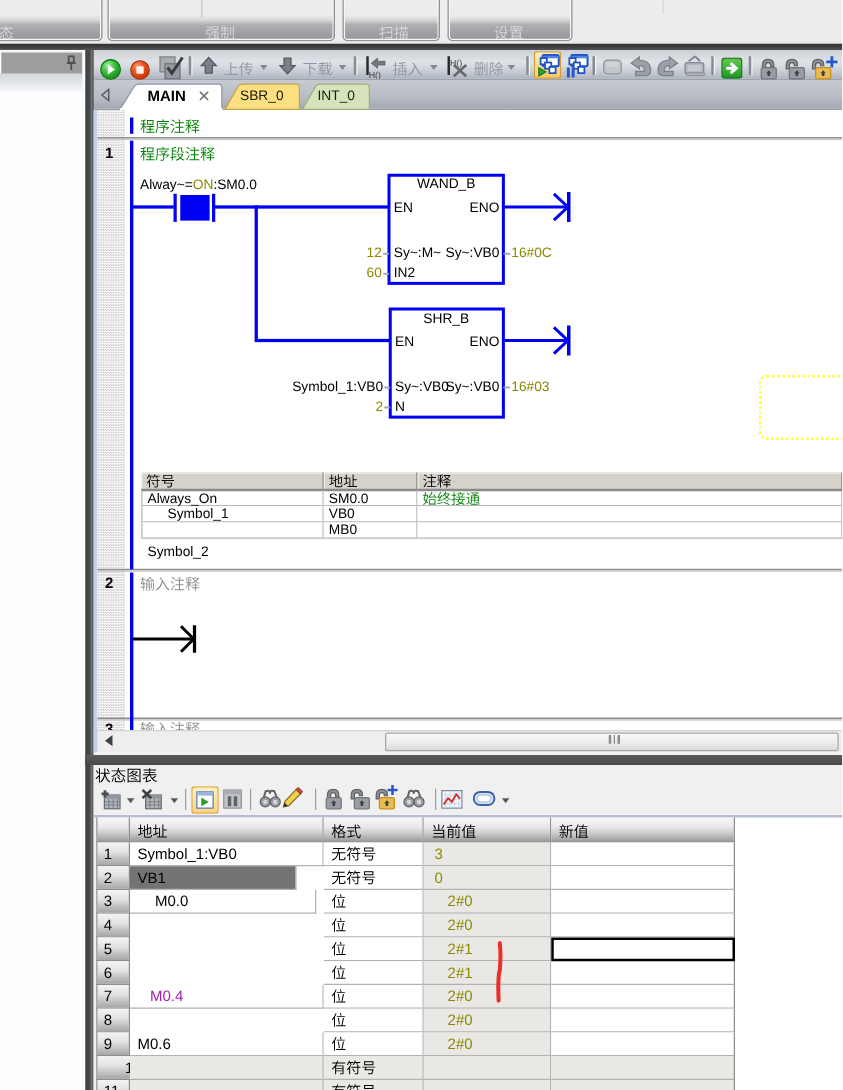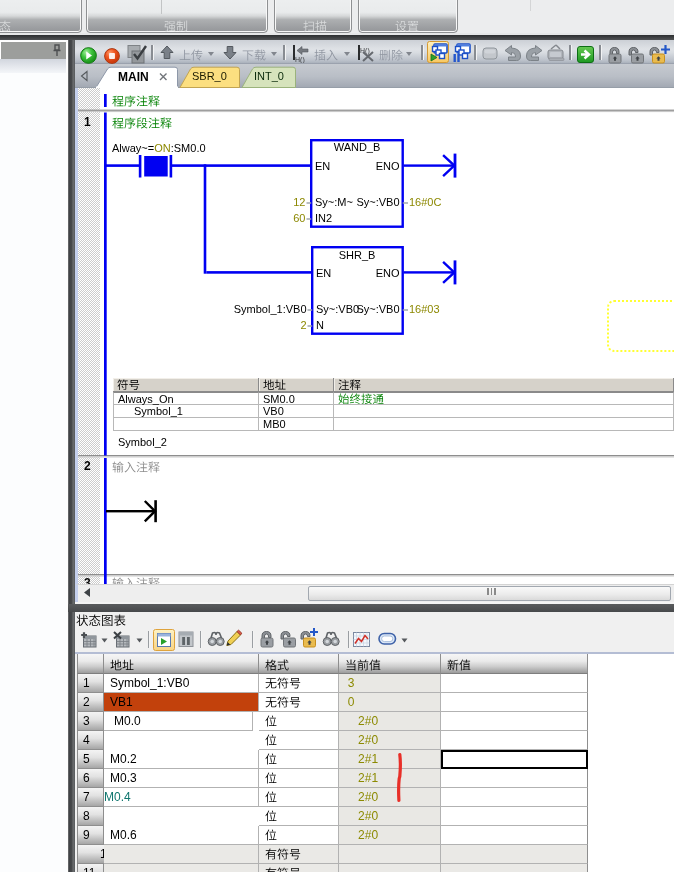--- a/index.html
+++ b/index.html
@@ -486,77 +486,75 @@
         <use href="#z65e0" transform="translate(0,10.56) scale(0.012,-0.012)" fill="#000"></use>
         <use href="#z7b26" transform="translate(12,10.56) scale(0.012,-0.012)" fill="#000"></use>
         <use href="#z53f7" transform="translate(24,10.56) scale(0.012,-0.012)" fill="#000"></use>
       </svg>
     </div>
     <div class="abs" style="left:339px;top:674px;width:102px;height:19px;background:#e9e8e4;border-right:1px solid #b2b2b2;border-bottom:1px solid #b2b2b2">
       <span style="position:absolute;left:8.7px;top:0;font-size:12px;line-height:18px;color:#8c8a00">3</span>
     </div>
     <div class="abs" style="left:441px;top:674px;width:147px;height:19px;background:#fff;border-right:1px solid #8e8e8e;border-bottom:1px solid #b2b2b2"></div>
     <div class="abs" style="left:77px;top:693px;width:27px;height:19px;background:linear-gradient(#f4f4f4 0%,#e2e2e2 42%,#c2c2c2 72%,#a6a6a6 100%);border-left:1px solid #8e8e8e;border-right:1px solid #8e8e8e;border-bottom:1px solid #8e8e8e;font-size:12px;color:#000;line-height:19px;padding-left:5px">2</div>
-    <div class="abs" style="left:104px;top:693px;width:155px;height:19px;background:#c2410c;border-right:1px solid #b2b2b2;border-bottom:1px solid #b2b2b2;font-size:12px;line-height:18px;padding-left:6px;color:#000">VB1</div>
+    <div class="abs" style="left:104px;top:693px;width:133px;height:19px;background:#737373;border-right:1px solid #b2b2b2;border-bottom:1px solid #b2b2b2;font-size:12px;line-height:18px;padding-left:6px;color:#000">VB1</div>
     <div class="abs" style="left:259px;top:693px;width:80px;height:19px;background:#fff;border-right:1px solid #b2b2b2;border-bottom:1px solid #b2b2b2">
       <svg width="37" height="14" viewBox="0 0 37 14" style="position:absolute;left:6px;top:3px;">
         <use href="#z65e0" transform="translate(0,10.56) scale(0.012,-0.012)" fill="#000"></use>
         <use href="#z7b26" transform="translate(12,10.56) scale(0.012,-0.012)" fill="#000"></use>
         <use href="#z53f7" transform="translate(24,10.56) scale(0.012,-0.012)" fill="#000"></use>
       </svg>
     </div>
     <div class="abs" style="left:339px;top:693px;width:102px;height:19px;background:#e9e8e4;border-right:1px solid #b2b2b2;border-bottom:1px solid #b2b2b2">
       <span style="position:absolute;left:8.7px;top:0;font-size:12px;line-height:18px;color:#8c8a00">0</span>
     </div>
     <div class="abs" style="left:441px;top:693px;width:147px;height:19px;background:#fff;border-right:1px solid #8e8e8e;border-bottom:1px solid #b2b2b2"></div>
     <div class="abs" style="left:77px;top:712px;width:27px;height:19px;background:linear-gradient(#f4f4f4 0%,#e2e2e2 42%,#c2c2c2 72%,#a6a6a6 100%);border-left:1px solid #8e8e8e;border-right:1px solid #8e8e8e;border-bottom:1px solid #8e8e8e;font-size:12px;color:#000;line-height:19px;padding-left:5px">3</div>
-    <div class="abs" style="left:104px;top:712px;width:149px;height:19px;background:#fff;border-right:1px solid #b2b2b2;border-bottom:1px solid #b2b2b2;font-size:12px;line-height:18px;padding-left:10px;color:#000">M0.0</div>
+    <div class="abs" style="left:104px;top:712px;width:149px;height:19px;background:#fff;border-right:1px solid #b2b2b2;border-bottom:1px solid #b2b2b2;font-size:12px;line-height:18px;padding-left:20px;color:#000">M0.0</div>
     <div class="abs" style="left:259px;top:712px;width:80px;height:19px;background:#fff;border-right:1px solid #b2b2b2;border-bottom:1px solid #b2b2b2">
       <svg width="13" height="14" viewBox="0 0 13 14" style="position:absolute;left:6px;top:3px;">
         <use href="#z4f4d" transform="translate(0,10.56) scale(0.012,-0.012)" fill="#000"></use>
       </svg>
     </div>
     <div class="abs" style="left:339px;top:712px;width:102px;height:19px;background:#e9e8e4;border-right:1px solid #b2b2b2;border-bottom:1px solid #b2b2b2">
       <span style="position:absolute;left:19.1px;top:0;font-size:12px;line-height:18px;color:#8c8a00">2#0</span>
     </div>
     <div class="abs" style="left:441px;top:712px;width:147px;height:19px;background:#fff;border-right:1px solid #8e8e8e;border-bottom:1px solid #b2b2b2"></div>
     <div class="abs" style="left:77px;top:731px;width:27px;height:19px;background:linear-gradient(#f4f4f4 0%,#e2e2e2 42%,#c2c2c2 72%,#a6a6a6 100%);border-left:1px solid #8e8e8e;border-right:1px solid #8e8e8e;border-bottom:1px solid #8e8e8e;font-size:12px;color:#000;line-height:19px;padding-left:5px">4</div>
     <div class="abs" style="left:259px;top:731px;width:80px;height:19px;background:#fff;border-right:1px solid #b2b2b2;border-bottom:1px solid #b2b2b2">
       <svg width="13" height="14" viewBox="0 0 13 14" style="position:absolute;left:6px;top:3px;">
         <use href="#z4f4d" transform="translate(0,10.56) scale(0.012,-0.012)" fill="#000"></use>
       </svg>
     </div>
     <div class="abs" style="left:339px;top:731px;width:102px;height:19px;background:#e9e8e4;border-right:1px solid #b2b2b2;border-bottom:1px solid #b2b2b2">
       <span style="position:absolute;left:19.1px;top:0;font-size:12px;line-height:18px;color:#8c8a00">2#0</span>
     </div>
     <div class="abs" style="left:441px;top:731px;width:147px;height:19px;background:#fff;border-right:1px solid #8e8e8e;border-bottom:1px solid #b2b2b2"></div>
     <div class="abs" style="left:77px;top:750px;width:27px;height:19px;background:linear-gradient(#f4f4f4 0%,#e2e2e2 42%,#c2c2c2 72%,#a6a6a6 100%);border-left:1px solid #8e8e8e;border-right:1px solid #8e8e8e;border-bottom:1px solid #8e8e8e;font-size:12px;color:#000;line-height:19px;padding-left:5px">5</div>
-    <div class="abs" style="left:104px;top:750px;width:155px;height:19px;background:#fff;border-right:1px solid #b2b2b2;border-bottom:1px solid #b2b2b2;font-size:12px;line-height:18px;padding-left:6px;color:#000">M0.2</div>
     <div class="abs" style="left:259px;top:750px;width:80px;height:19px;background:#fff;border-right:1px solid #b2b2b2;border-bottom:1px solid #b2b2b2">
       <svg width="13" height="14" viewBox="0 0 13 14" style="position:absolute;left:6px;top:3px;">
         <use href="#z4f4d" transform="translate(0,10.56) scale(0.012,-0.012)" fill="#000"></use>
       </svg>
     </div>
     <div class="abs" style="left:339px;top:750px;width:102px;height:19px;background:#e9e8e4;border-right:1px solid #b2b2b2;border-bottom:1px solid #b2b2b2">
       <span style="position:absolute;left:19.1px;top:0;font-size:12px;line-height:18px;color:#8c8a00">2#1</span>
     </div>
     <div class="abs" style="left:441px;top:750px;width:147px;height:19px;background:#fff;border-right:1px solid #8e8e8e;border-bottom:1px solid #b2b2b2"></div>
     <div class="abs" style="left:77px;top:769px;width:27px;height:19px;background:linear-gradient(#f4f4f4 0%,#e2e2e2 42%,#c2c2c2 72%,#a6a6a6 100%);border-left:1px solid #8e8e8e;border-right:1px solid #8e8e8e;border-bottom:1px solid #8e8e8e;font-size:12px;color:#000;line-height:19px;padding-left:5px">6</div>
-    <div class="abs" style="left:104px;top:769px;width:155px;height:19px;background:#fff;border-right:1px solid #b2b2b2;border-bottom:1px solid #b2b2b2;font-size:12px;line-height:18px;padding-left:6px;color:#000">M0.3</div>
     <div class="abs" style="left:259px;top:769px;width:80px;height:19px;background:#fff;border-right:1px solid #b2b2b2;border-bottom:1px solid #b2b2b2">
       <svg width="13" height="14" viewBox="0 0 13 14" style="position:absolute;left:6px;top:3px;">
         <use href="#z4f4d" transform="translate(0,10.56) scale(0.012,-0.012)" fill="#000"></use>
       </svg>
     </div>
     <div class="abs" style="left:339px;top:769px;width:102px;height:19px;background:#e9e8e4;border-right:1px solid #b2b2b2;border-bottom:1px solid #b2b2b2">
       <span style="position:absolute;left:19.1px;top:0;font-size:12px;line-height:18px;color:#8c8a00">2#1</span>
     </div>
     <div class="abs" style="left:441px;top:769px;width:147px;height:19px;background:#fff;border-right:1px solid #8e8e8e;border-bottom:1px solid #b2b2b2"></div>
     <div class="abs" style="left:77px;top:788px;width:27px;height:19px;background:linear-gradient(#f4f4f4 0%,#e2e2e2 42%,#c2c2c2 72%,#a6a6a6 100%);border-left:1px solid #8e8e8e;border-right:1px solid #8e8e8e;border-bottom:1px solid #8e8e8e;font-size:12px;color:#000;line-height:19px;padding-left:5px">7</div>
-    <div class="abs" style="left:104px;top:788px;width:155px;height:19px;background:#fff;border-right:1px solid #b2b2b2;border-bottom:1px solid #b2b2b2;font-size:12px;line-height:18px;padding-left:0;color:#0f766e">M0.4</div>
+    <div class="abs" style="left:104px;top:788px;width:155px;height:19px;background:#fff;border-right:1px solid #b2b2b2;border-bottom:1px solid #b2b2b2;font-size:12px;line-height:18px;padding-left:16px;color:#a21caf">M0.4</div>
     <div class="abs" style="left:259px;top:788px;width:80px;height:19px;background:#fff;border-right:1px solid #b2b2b2;border-bottom:1px solid #b2b2b2">
       <svg width="13" height="14" viewBox="0 0 13 14" style="position:absolute;left:6px;top:3px;">
         <use href="#z4f4d" transform="translate(0,10.56) scale(0.012,-0.012)" fill="#000"></use>
       </svg>
     </div>
     <div class="abs" style="left:339px;top:788px;width:102px;height:19px;background:#e9e8e4;border-right:1px solid #b2b2b2;border-bottom:1px solid #b2b2b2">
       <span style="position:absolute;left:19.1px;top:0;font-size:12px;line-height:18px;color:#8c8a00">2#0</span>
     </div>
     <div class="abs" style="left:441px;top:788px;width:147px;height:19px;background:#fff;border-right:1px solid #8e8e8e;border-bottom:1px solid #b2b2b2"></div>
     <div class="abs" style="left:77px;top:807px;width:27px;height:19px;background:linear-gradient(#f4f4f4 0%,#e2e2e2 42%,#c2c2c2 72%,#a6a6a6 100%);border-left:1px solid #8e8e8e;border-right:1px solid #8e8e8e;border-bottom:1px solid #8e8e8e;font-size:12px;color:#000;line-height:19px;padding-left:5px">8</div>

